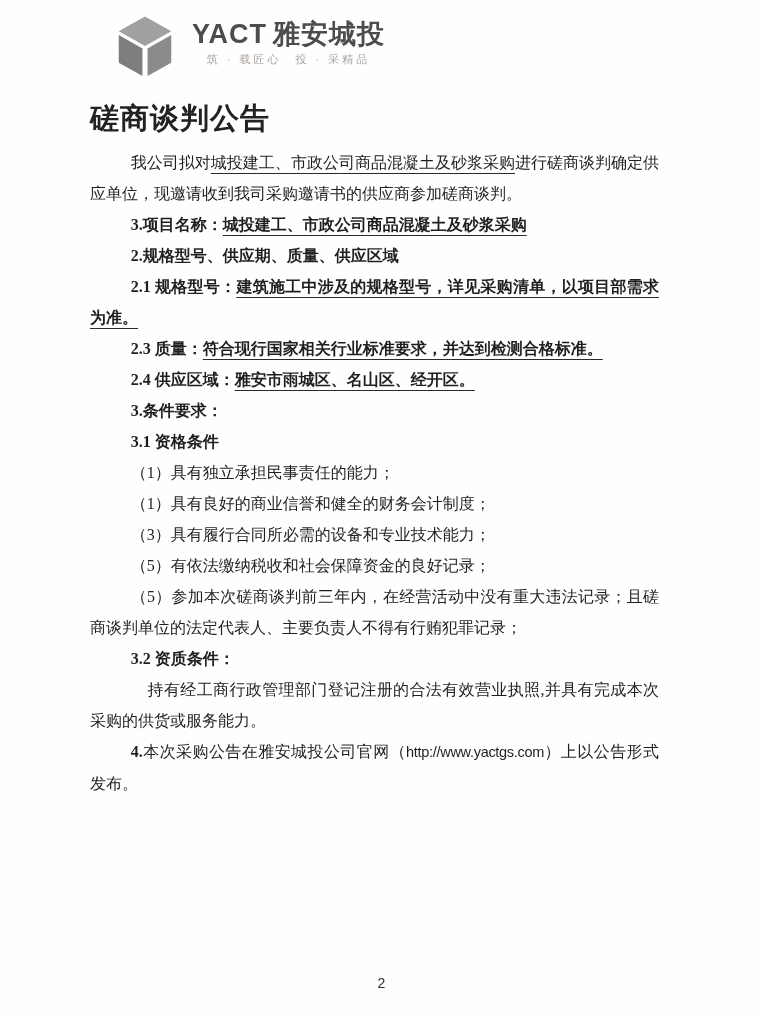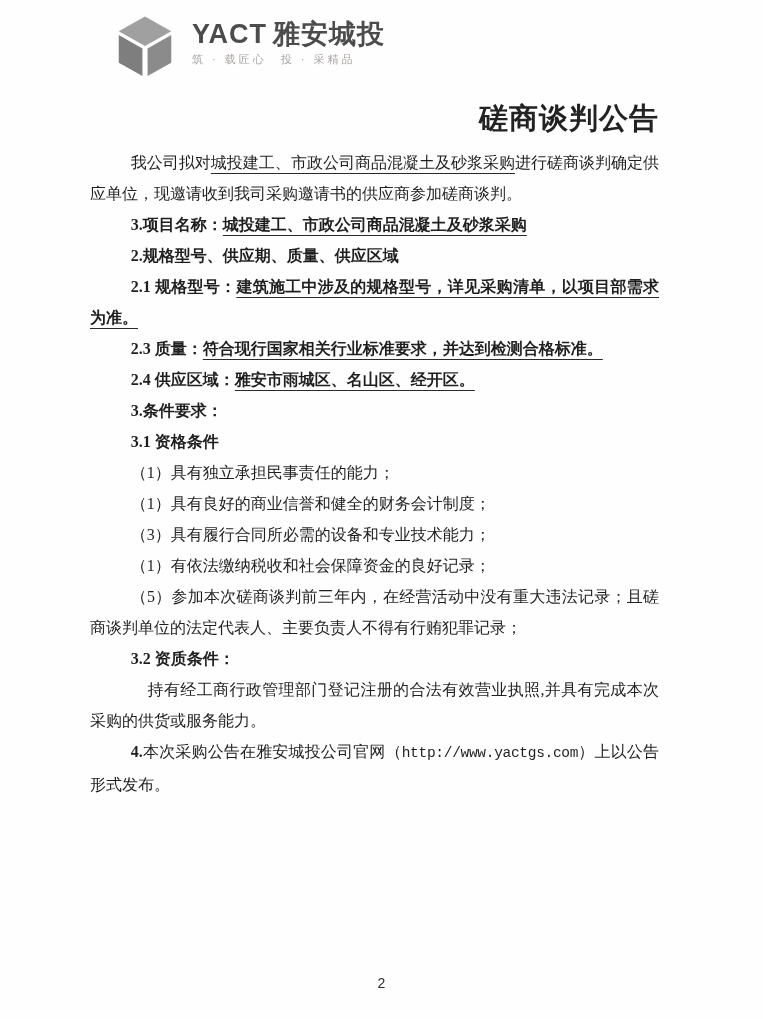--- a/index.html
+++ b/index.html
@@ -34,33 +34,34 @@
     white-space: nowrap;
   }
   .brand .latin { margin-right: 6px; text-align: center; }
   .tagline {
     font-family: "Liberation Sans", "DejaVu Sans", sans-serif;
     font-size: 11px;
     color: #a9a29e;
     letter-spacing: 3px;
     margin-top: 4px;
     white-space: nowrap;
+    text-align: center;
   }
 
   
   .doc {
     position: absolute;
     top: 100px;
     left: 0;
     width: 763px;
     padding: 0 104px 0 90px;
     box-sizing: border-box;
   }
   h1.title {
-    text-align: right;
+    text-align: left;
     font-size: 29px;
     font-weight: bold;
     letter-spacing: 1px;
     color: #222;
     margin: 0 0 11px 0;
     line-height: 36px;
   }
   p.para {
     margin: 0;
     font-size: 16px;
@@ -70,21 +71,21 @@
   .indent { text-indent: 2.55em; }
   .deep   { text-indent: 3.6em; }
   .u {
     text-decoration: underline;
     text-underline-offset: 5px;
     text-decoration-thickness: 1px;
     text-decoration-color: #2a2a2a;
   }
   .b { font-weight: bold; }
   .m {
-    font-family: Liberation Mono, monospace;
+    font-family: Liberation Sans, sans-serif;
     font-size: 14.5px;
     letter-spacing: -0.3px;
   }
 
   
   .page-number {
     position: absolute;
     bottom: 28px;
     left: 0;
     width: 100%;
@@ -120,21 +121,21 @@
     <p class="para indent"><span class="b">3.项目名称：</span><span class="u b">城投建工、市政公司商品混凝土及砂浆采购</span></p>
     <p class="para indent"><span class="b">2.规格型号、供应期、质量、供应区域</span></p>
     <p class="para indent"><span class="b">2.1 规格型号：</span><span class="u b">建筑施工中涉及的规格型号，详见采购清单，以项目部需求为准。</span></p>
     <p class="para indent"><span class="b">2.3 质量：</span><span class="u b">符合现行国家相关行业标准要求，并达到检测合格标准。</span></p>
     <p class="para indent"><span class="b">2.4 供应区域：</span><span class="u b">雅安市雨城区、名山区、经开区。</span></p>
     <p class="para indent"><span class="b">3.条件要求：</span></p>
     <p class="para indent"><span class="b">3.1 资格条件</span></p>
     <p class="para indent"><span>（1）具有独立承担民事责任的能力；</span></p>
     <p class="para indent"><span>（1）具有良好的商业信誉和健全的财务会计制度；</span></p>
     <p class="para indent"><span>（3）具有履行合同所必需的设备和专业技术能力；</span></p>
-    <p class="para indent"><span>（1）有依法缴纳税收和社会保障资金的良好记录；</span></p>
+    <p class="para indent"><span>（5）有依法缴纳税收和社会保障资金的良好记录；</span></p>
     <p class="para indent"><span>（5）参加本次磋商谈判前三年内，在经营活动中没有重大违法记录；且磋商谈判单位的法定代表人、主要负责人不得有行贿犯罪记录；</span></p>
     <p class="para indent"><span class="b">3.2 资质条件：</span></p>
     <p class="para deep"><span>持有经工商行政管理部门登记注册的合法有效营业执照,并具有完成本次采购的供货或服务能力。</span></p>
     <p class="para indent"><span class="b">4.</span><span>本次采购公告在雅安城投公司官网（</span><span class="m">http://www.yactgs.com</span><span>）上以公告形式发布。</span></p>
   </div>
 
   <div class="page-number">2</div>
 </div>
 
 </body></html>

